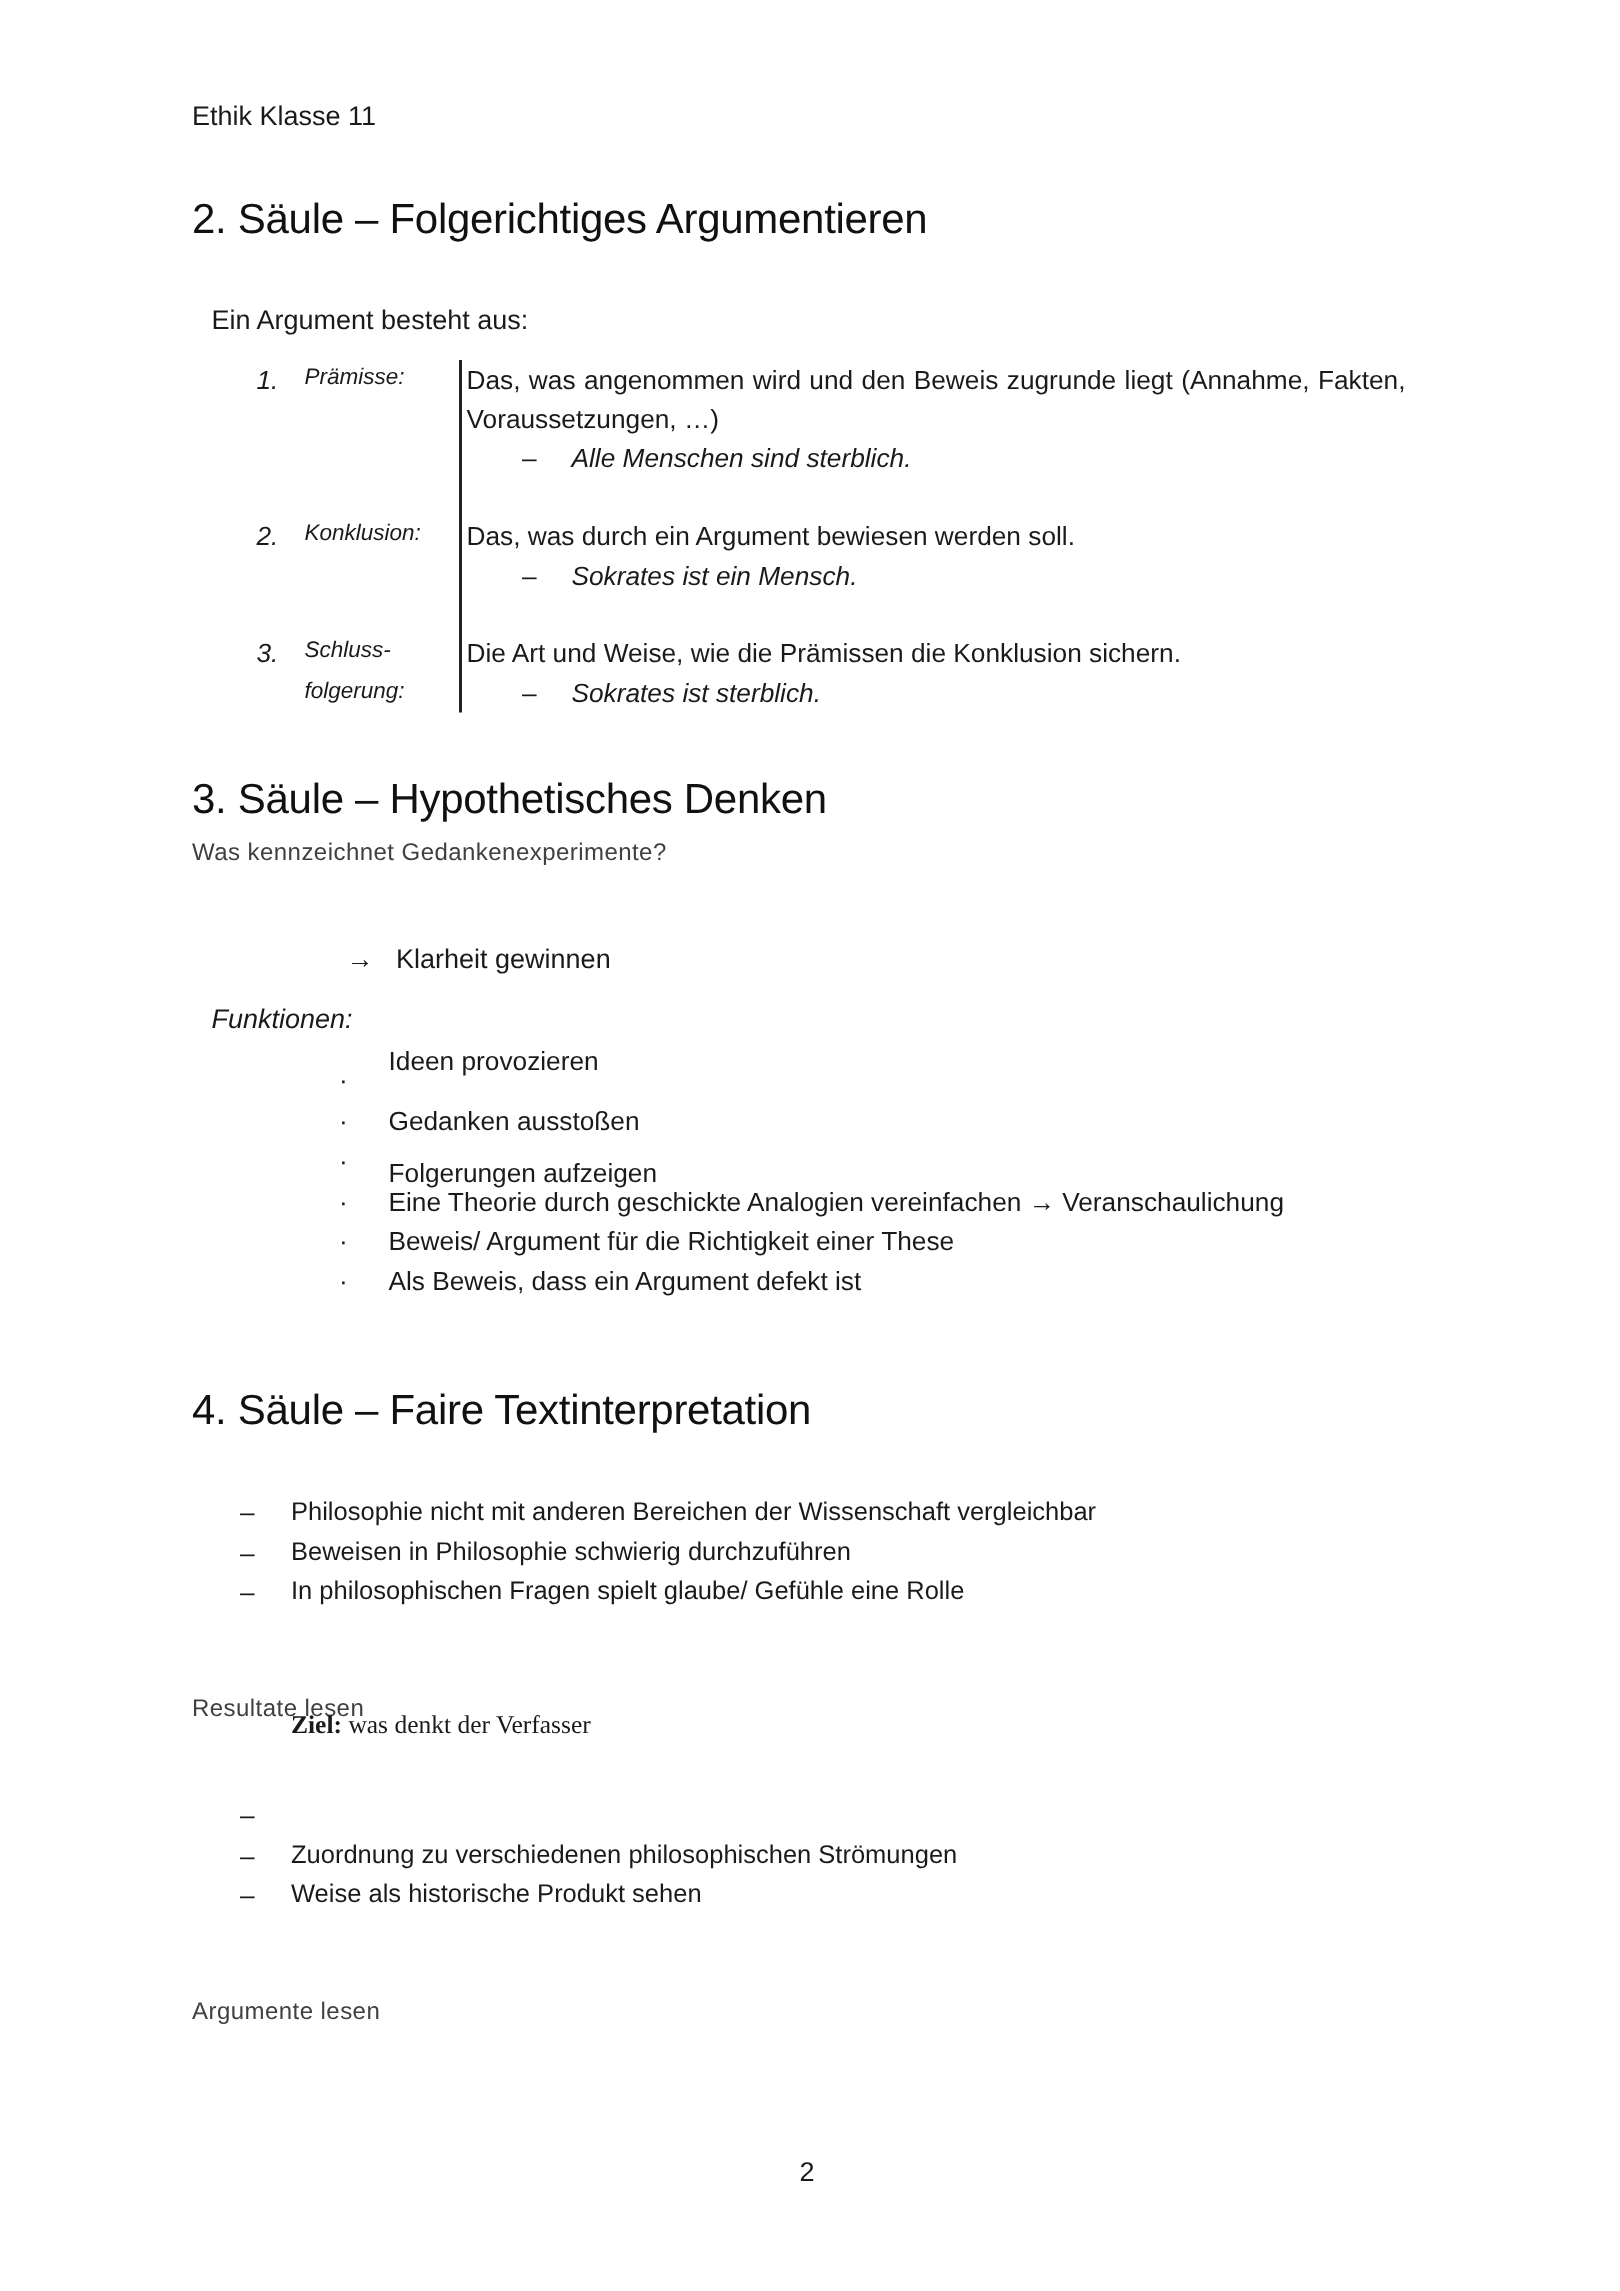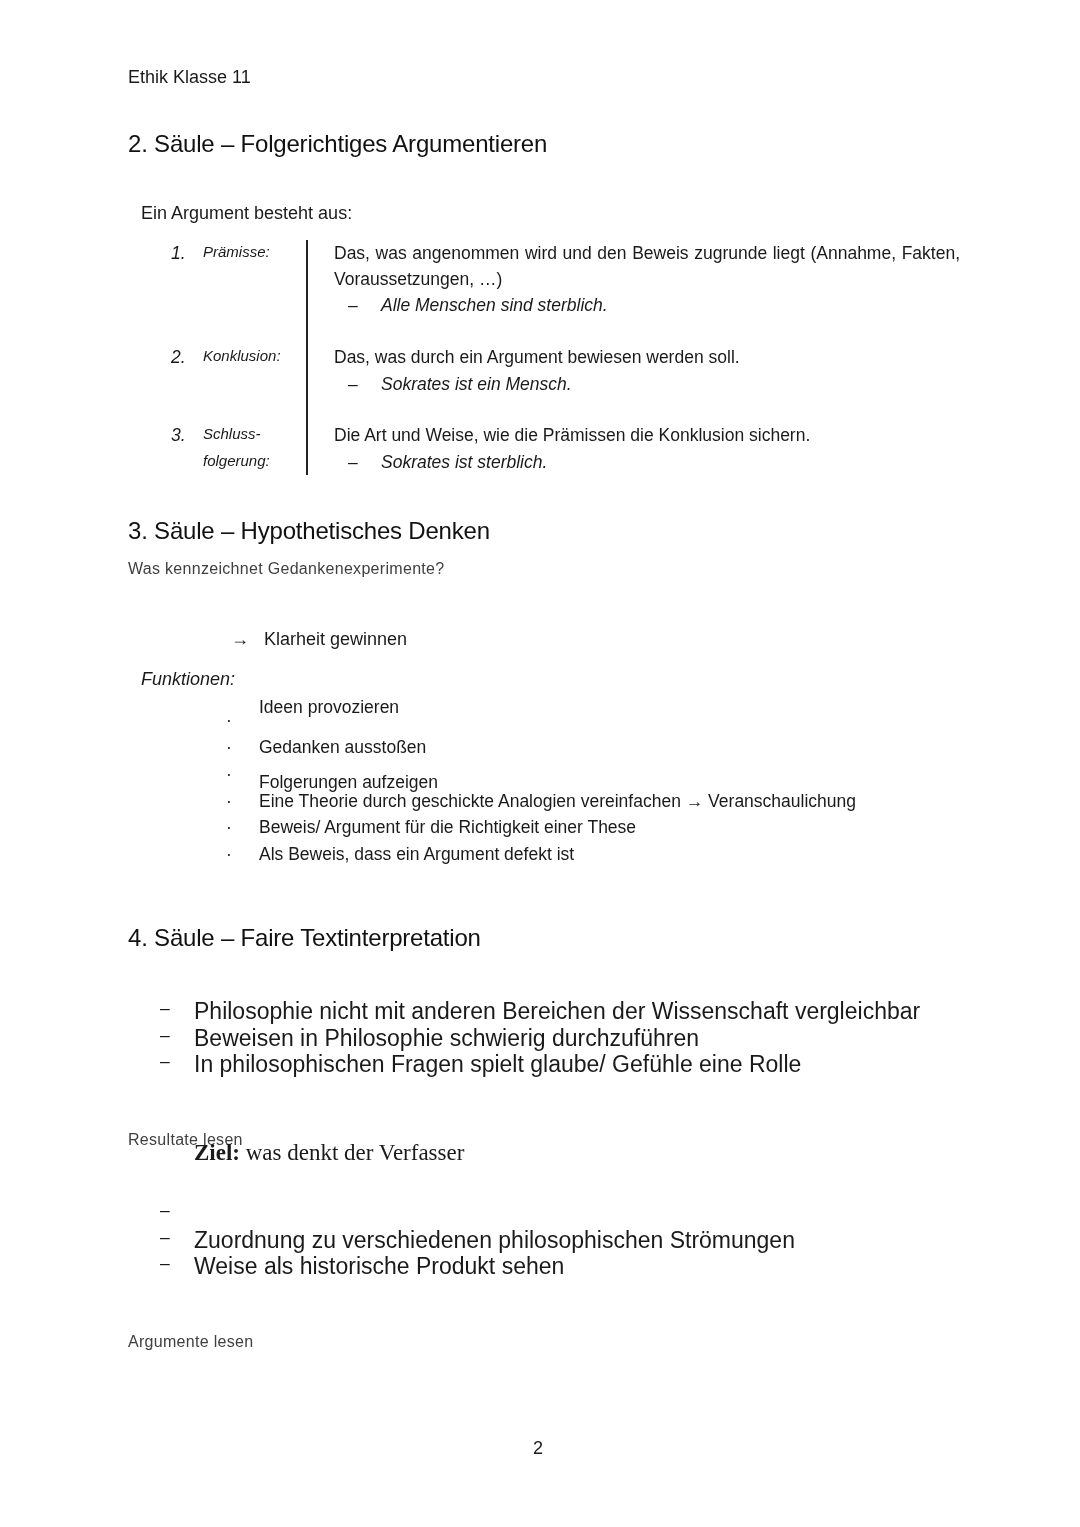--- a/index.html
+++ b/index.html
@@ -1,34 +1,34 @@
 <!DOCTYPE html>
 <html><head>
 <meta charset="utf-8">
 <style>
   html, body { margin:0; padding:0; background:#ffffff; }
   body { width:1080px; height:1527px; position:relative; overflow:hidden;
          font-family:"Liberation Sans", "DejaVu Sans", sans-serif; color:#1a1a1a; }
   .abs { position:absolute; white-space:nowrap; }
   .header { left:128px; top:67px; font-size:18px; }
-  .h2 { font-size:24px; color:#111; letter-spacing:-0.2px; }
+  .h2 { font-size:28px; color:#111; letter-spacing:-0.2px; }
   .h3light { font-size:16px; color:#404040; font-weight:300; letter-spacing:0.3px; }
   .body { font-size:18px;margin-left:13px; }
   .it { font-style:italic; }
   .vline { position:absolute; left:306px; top:240px; width:1.5px; height:235px; background:#222; }
   .num { position:absolute; font-size:17.5px; font-style:italic; }
   .term { position:absolute; font-size:15px; font-style:italic; }
-  .def { position:absolute; left:334px; font-size:17.5px; }
+  .def { position:absolute; left:311px; font-size:17.5px; }
   .defwide { width:626px; white-space:normal; text-align:justify; text-align-last:left; line-height:26px; }
   .dash { position:absolute; font-size:17.5px; }
   .ex { position:absolute; left:381px; font-size:17.5px; font-style:italic; }
   .dot { position:absolute; left:226px; font-size:17.5px; }
   .li { position:absolute; left:259px; font-size:17.5px; }
   .ldash { position:absolute; left:160px; font-size:17.5px; }
-  .ltext { position:absolute; left:194px; font-size:23px; }
+  .ltext { position:absolute; left:194px; font-size:17px; }
   b { font-weight:bold; }
   .pagenum { left:533px; top:1438px; font-size:18px; }
 </style>
 </head>
 <body>
 
 <div class="abs header">Ethik Klasse 11</div>
 
 <div class="abs h2" style="left:128px; top:130px;">2. Säule – Folgerichtiges Argumentieren</div>
 <div class="abs body" style="left:128px; top:203px;">Ein Argument besteht aus:</div>

